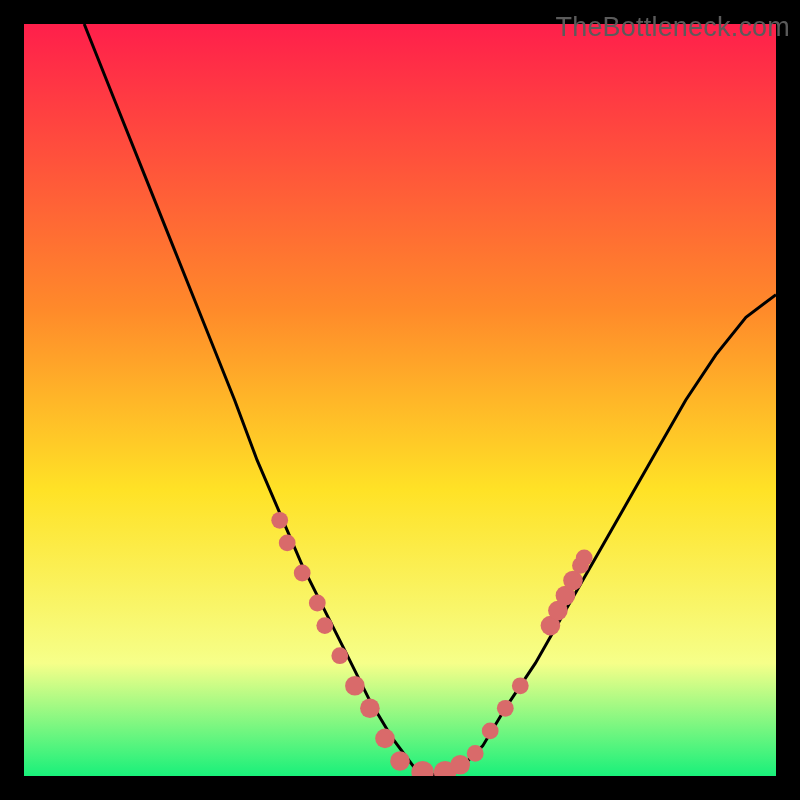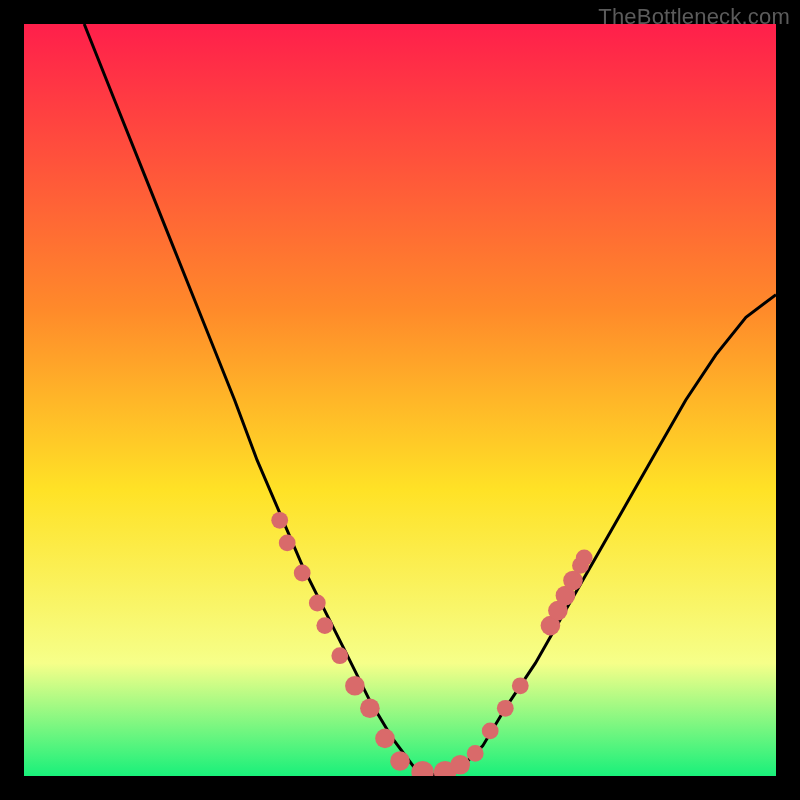--- a/index.html
+++ b/index.html
@@ -20,24 +20,24 @@
   }
   .plot {
     position: absolute;
     left: 0;
     top: 0;
     width: 752px;
     height: 752px;
   }
   .watermark {
     position: absolute;
-    top: 4px;
+    top: 12px;
     right: 10px;
     font-family: Arial, Helvetica, sans-serif;
-    font-size: 22px;
+    font-size: 27px;
     color: #5b5b5b;
     font-weight: 500;
     letter-spacing: 0.2px;
     user-select: none;
   }
 </style>
 </head>
 <body>
 
 <div class="frame">

